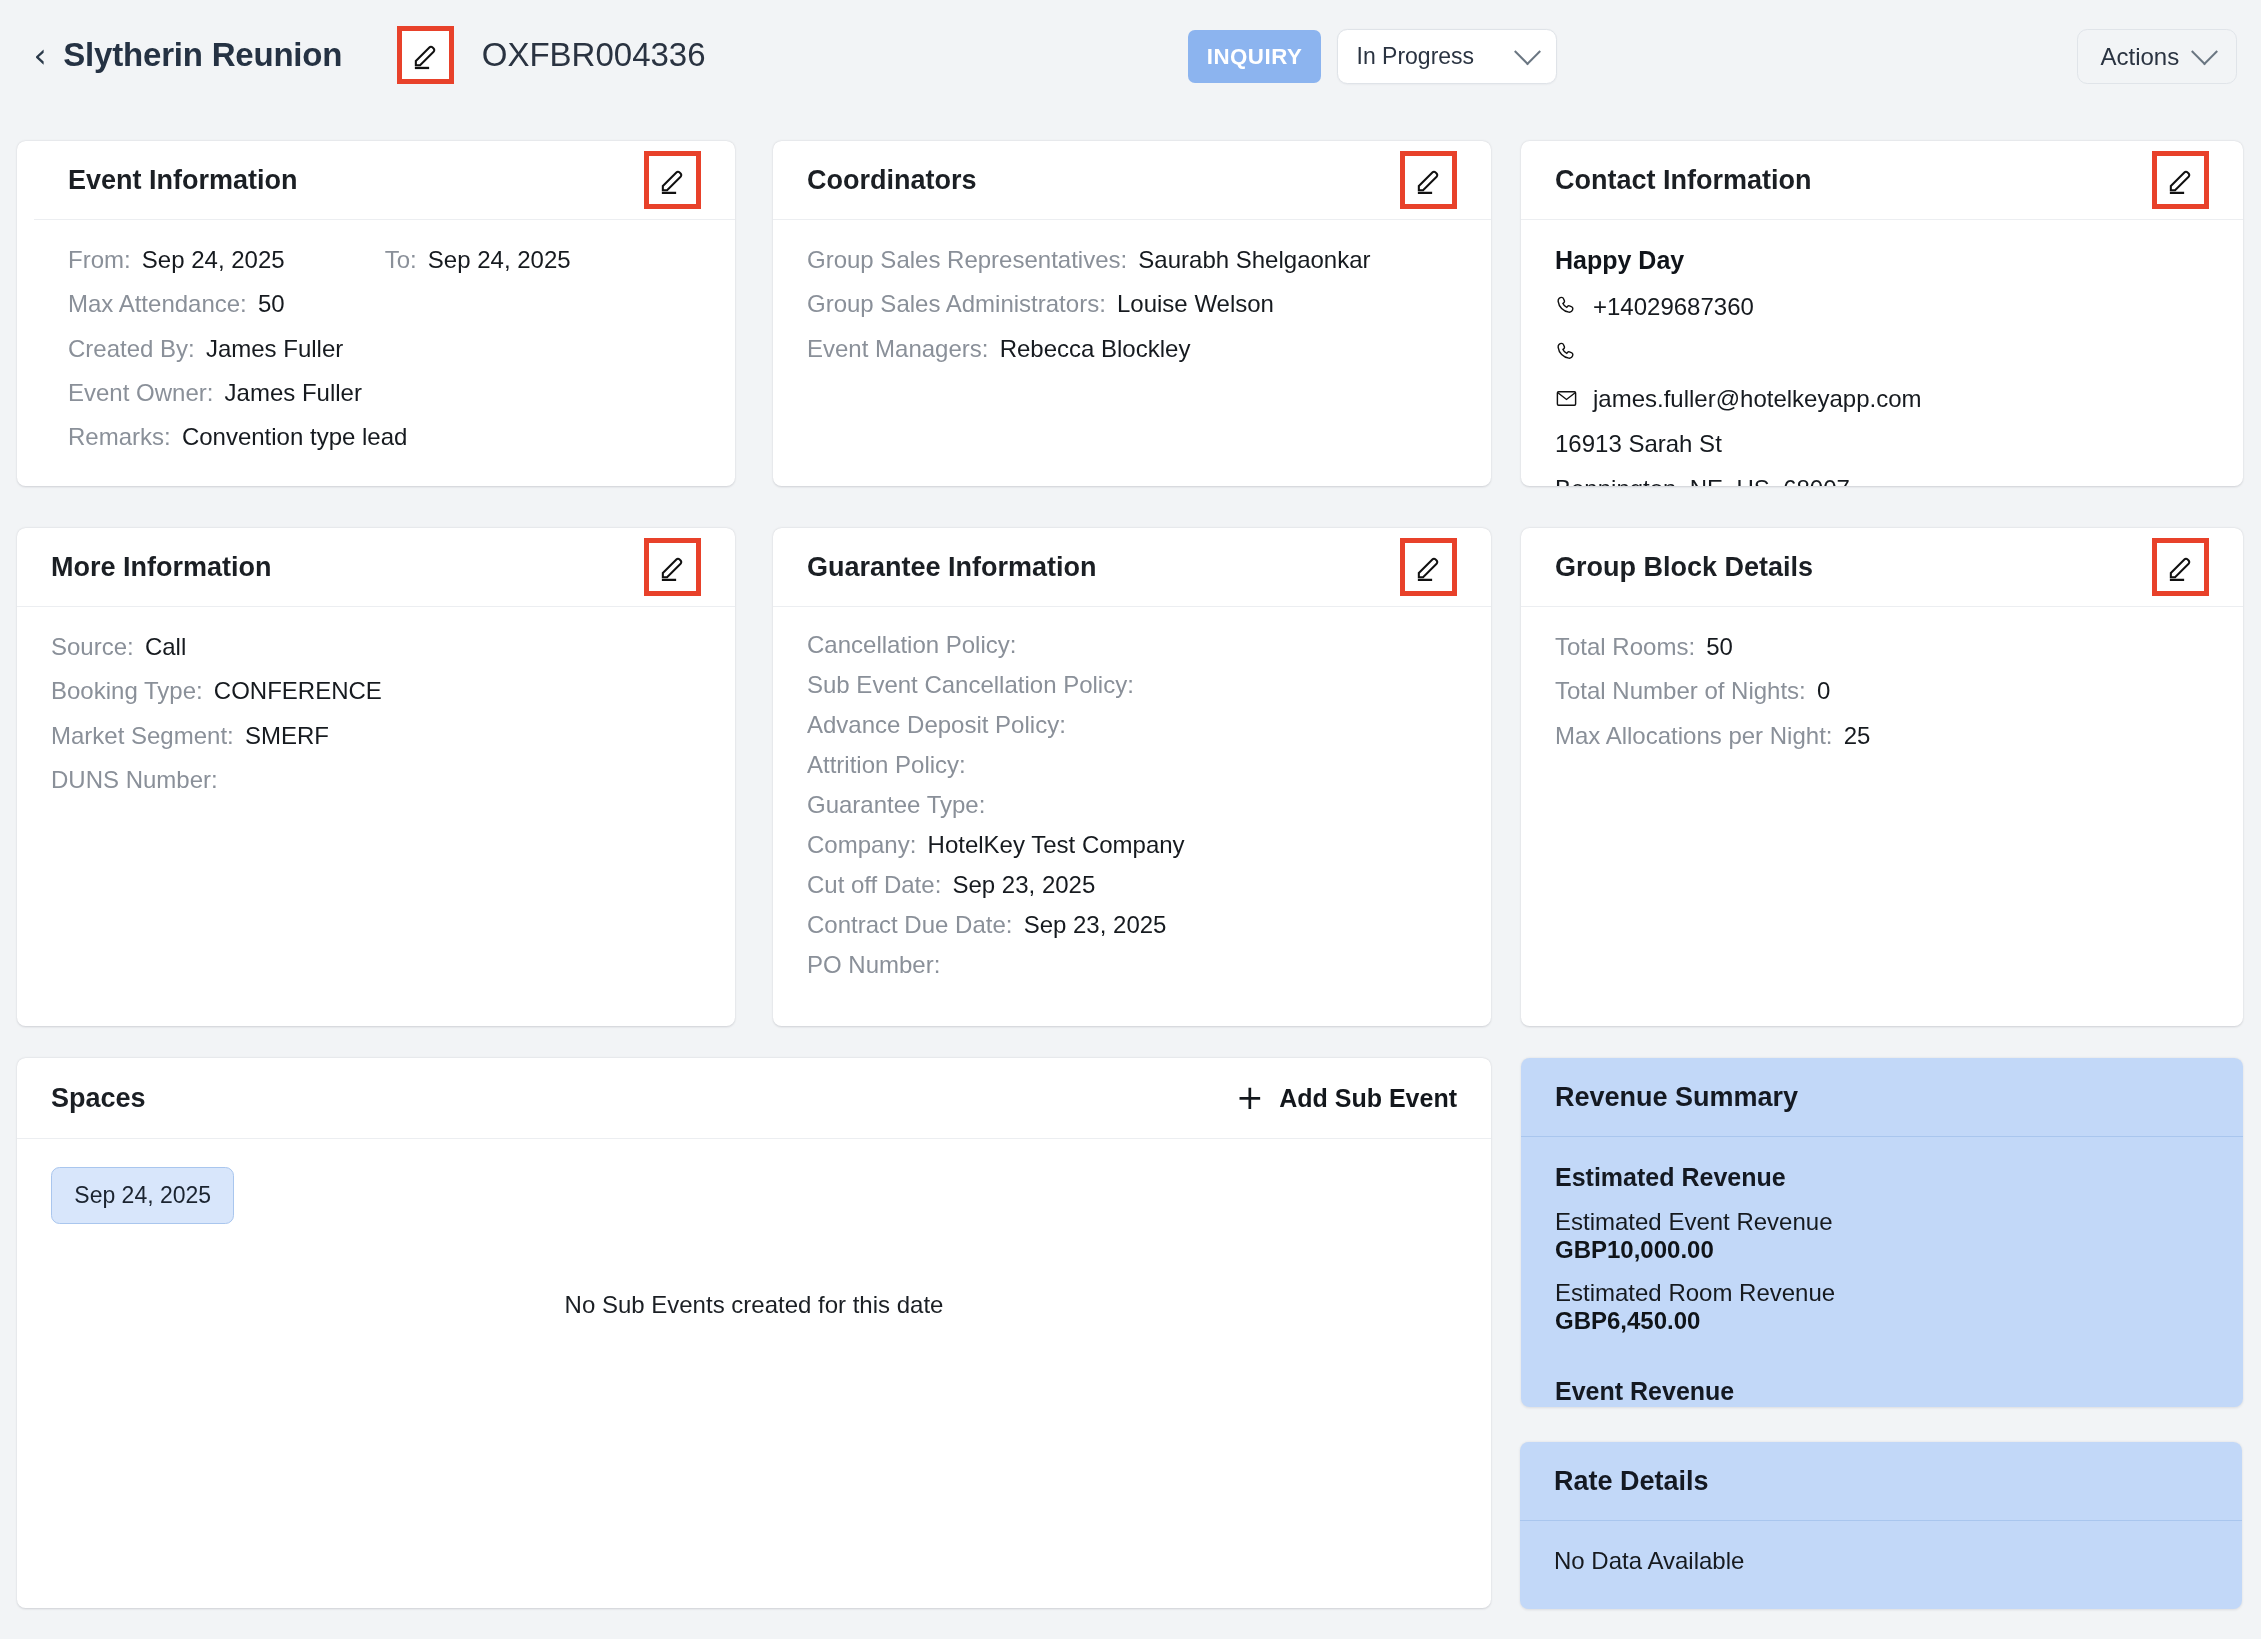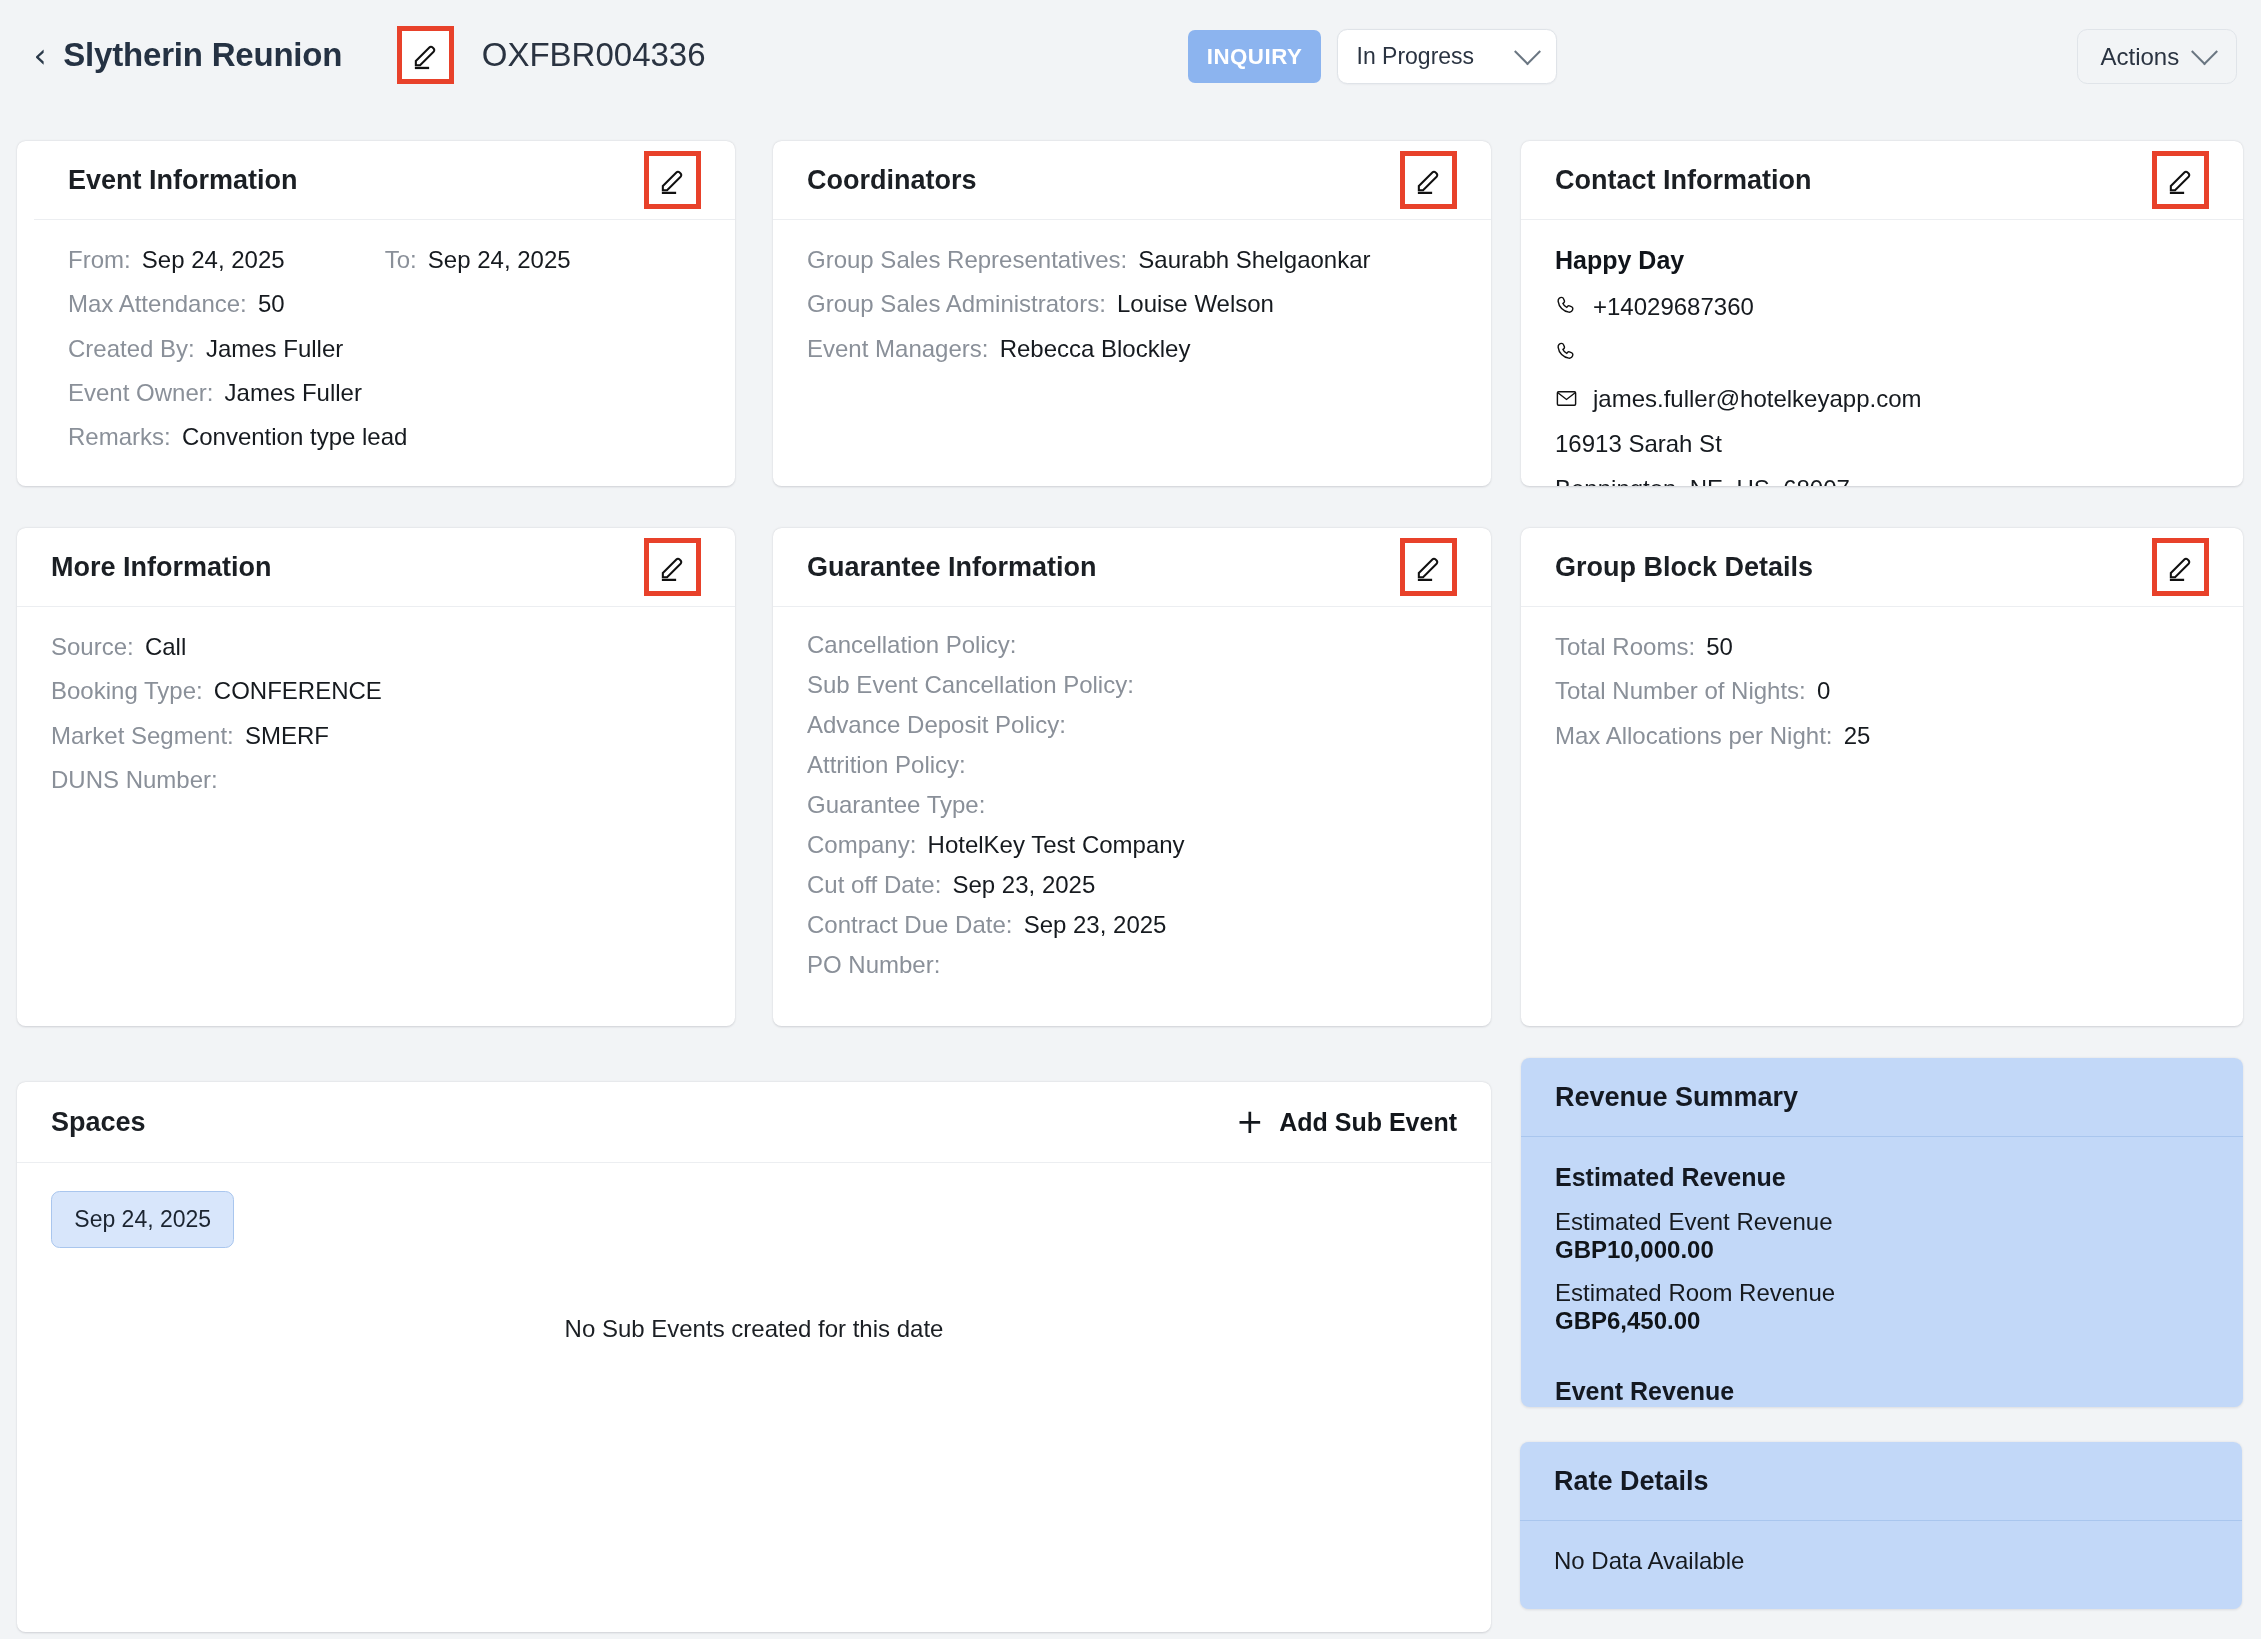--- a/index.html
+++ b/index.html
@@ -388,21 +388,21 @@
       <span class="lbl">Total Number of Nights:</span>
       <span class="val">0</span>
     </div>
     <div class="row">
       <span class="lbl">Max Allocations per Night:</span>
       <span class="val">25</span>
     </div>
   </div>
 </div>
 
-<div class="card" style="left:17px; top:1082px; width:1474px; height:550px;">
+<div class="card" style="left:17px; top:1058px; width:1474px; height:550px;">
   <div class="spaces-head">
     <div class="card-title">Spaces</div>
     <div class="add-sub">
       <span class="plus-ic">+</span>
       <span>Add Sub Event</span>
     </div>
   </div>
   <div class="date-chip">Sep 24, 2025</div>
   <div class="empty-msg">No Sub Events created for this date</div>
 </div>

